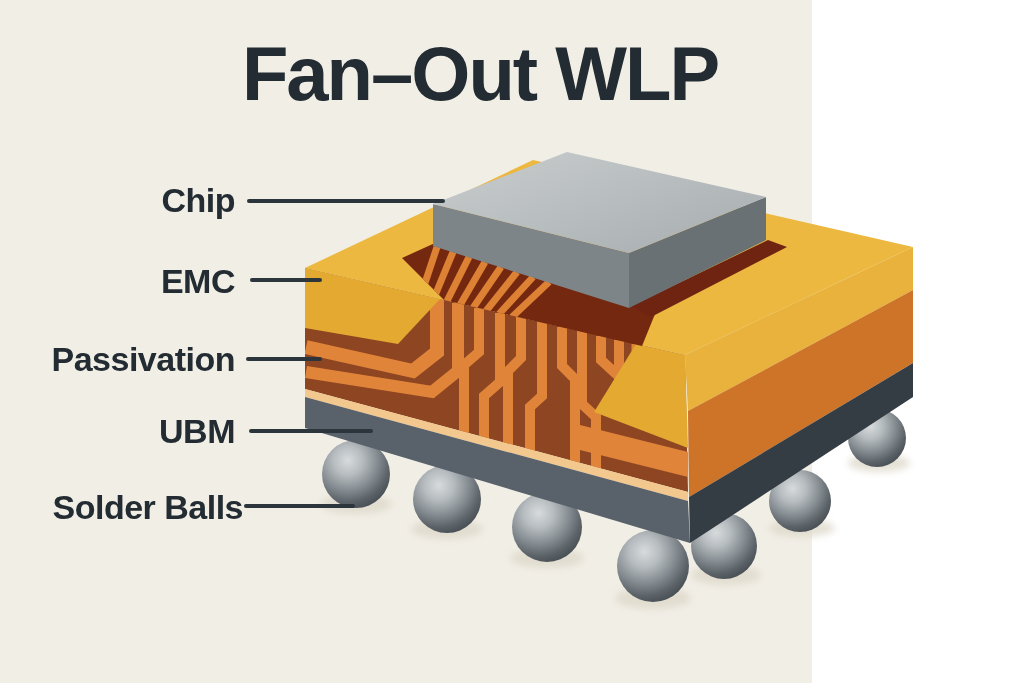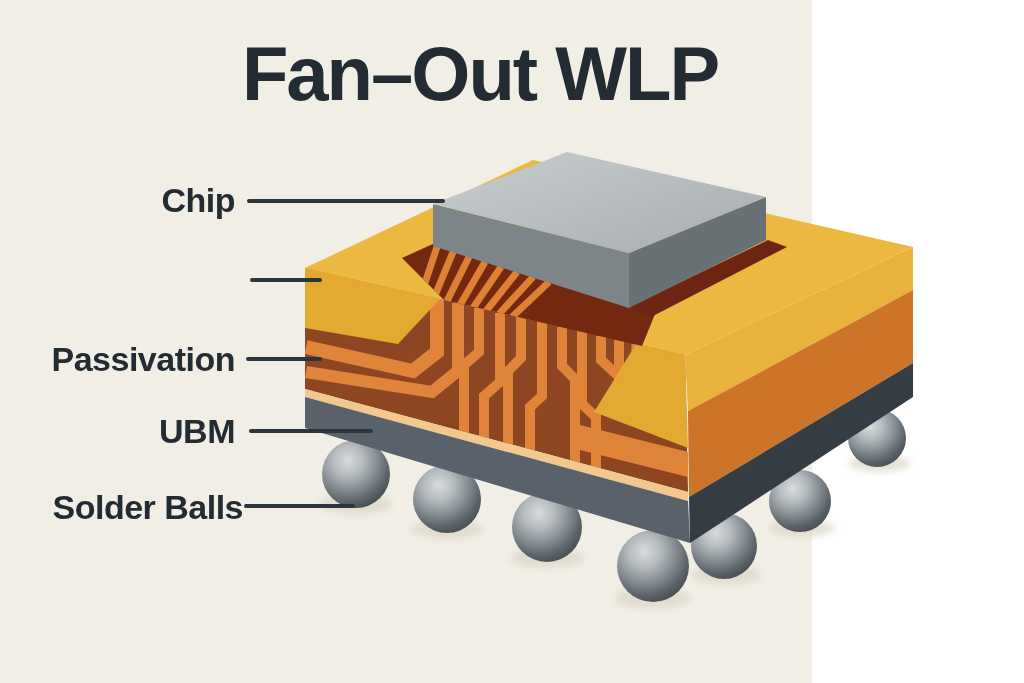--- a/index.html
+++ b/index.html
@@ -118,17 +118,18 @@
     </g>
   </svg>
 
   <div class="leader" style="top:199px;left:247px;width:198px;"></div>
   <div class="leader" style="top:278px;left:250px;width:72px;"></div>
   <div class="leader" style="top:357px;left:246px;width:76px;"></div>
   <div class="leader" style="top:429px;left:249px;width:124px;"></div>
   <div class="leader" style="top:504px;left:244px;width:111px;"></div>
 
   <div class="lbl" style="top:179px;text-align:right;">Chip</div>
+  <div class="lbl" style="top:260px;">EMC</div>
   <div class="lbl" style="top:410px;">UBM</div>
   <div class="lbl" style="top:338px;">Passivation</div>
   <div class="lbl" style="top:486px;margin-left:8px;">Solder Balls</div>
 
 </div>
 
 </body></html>

